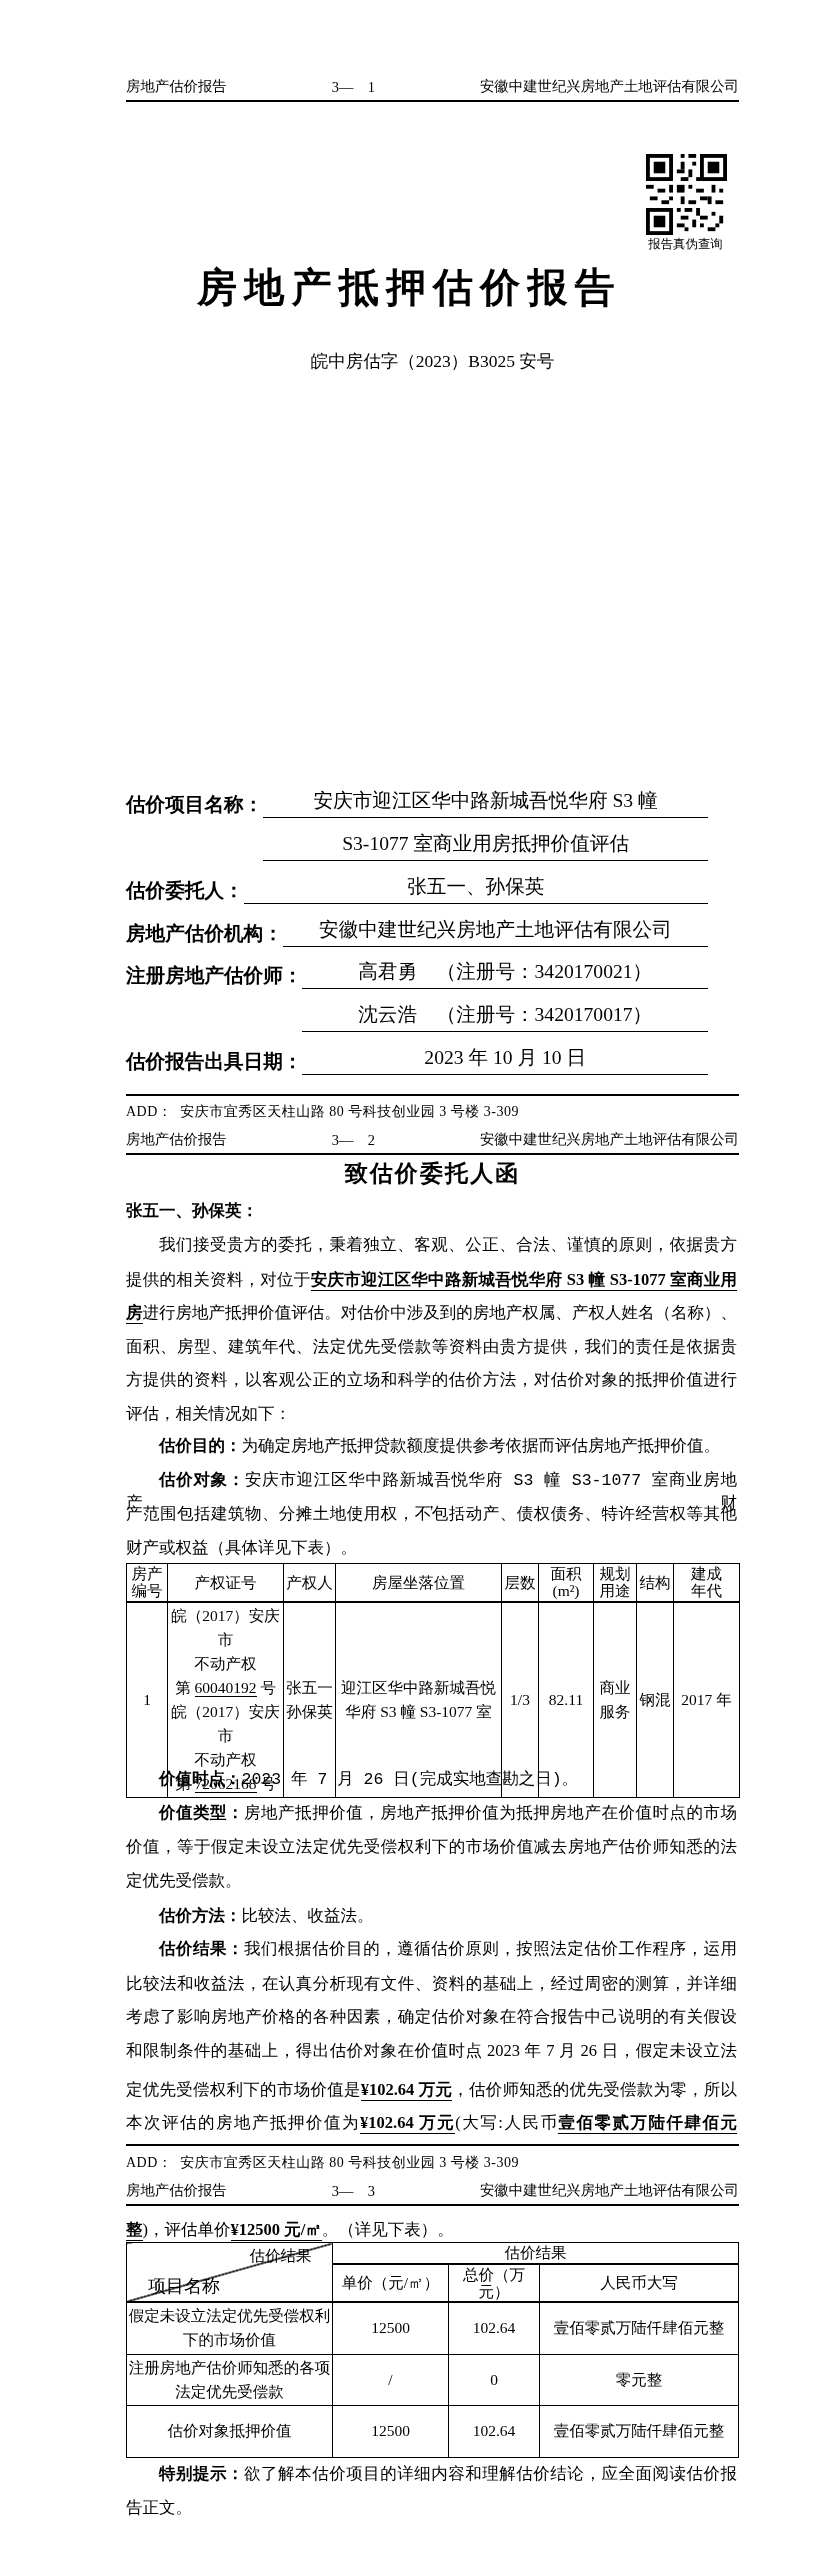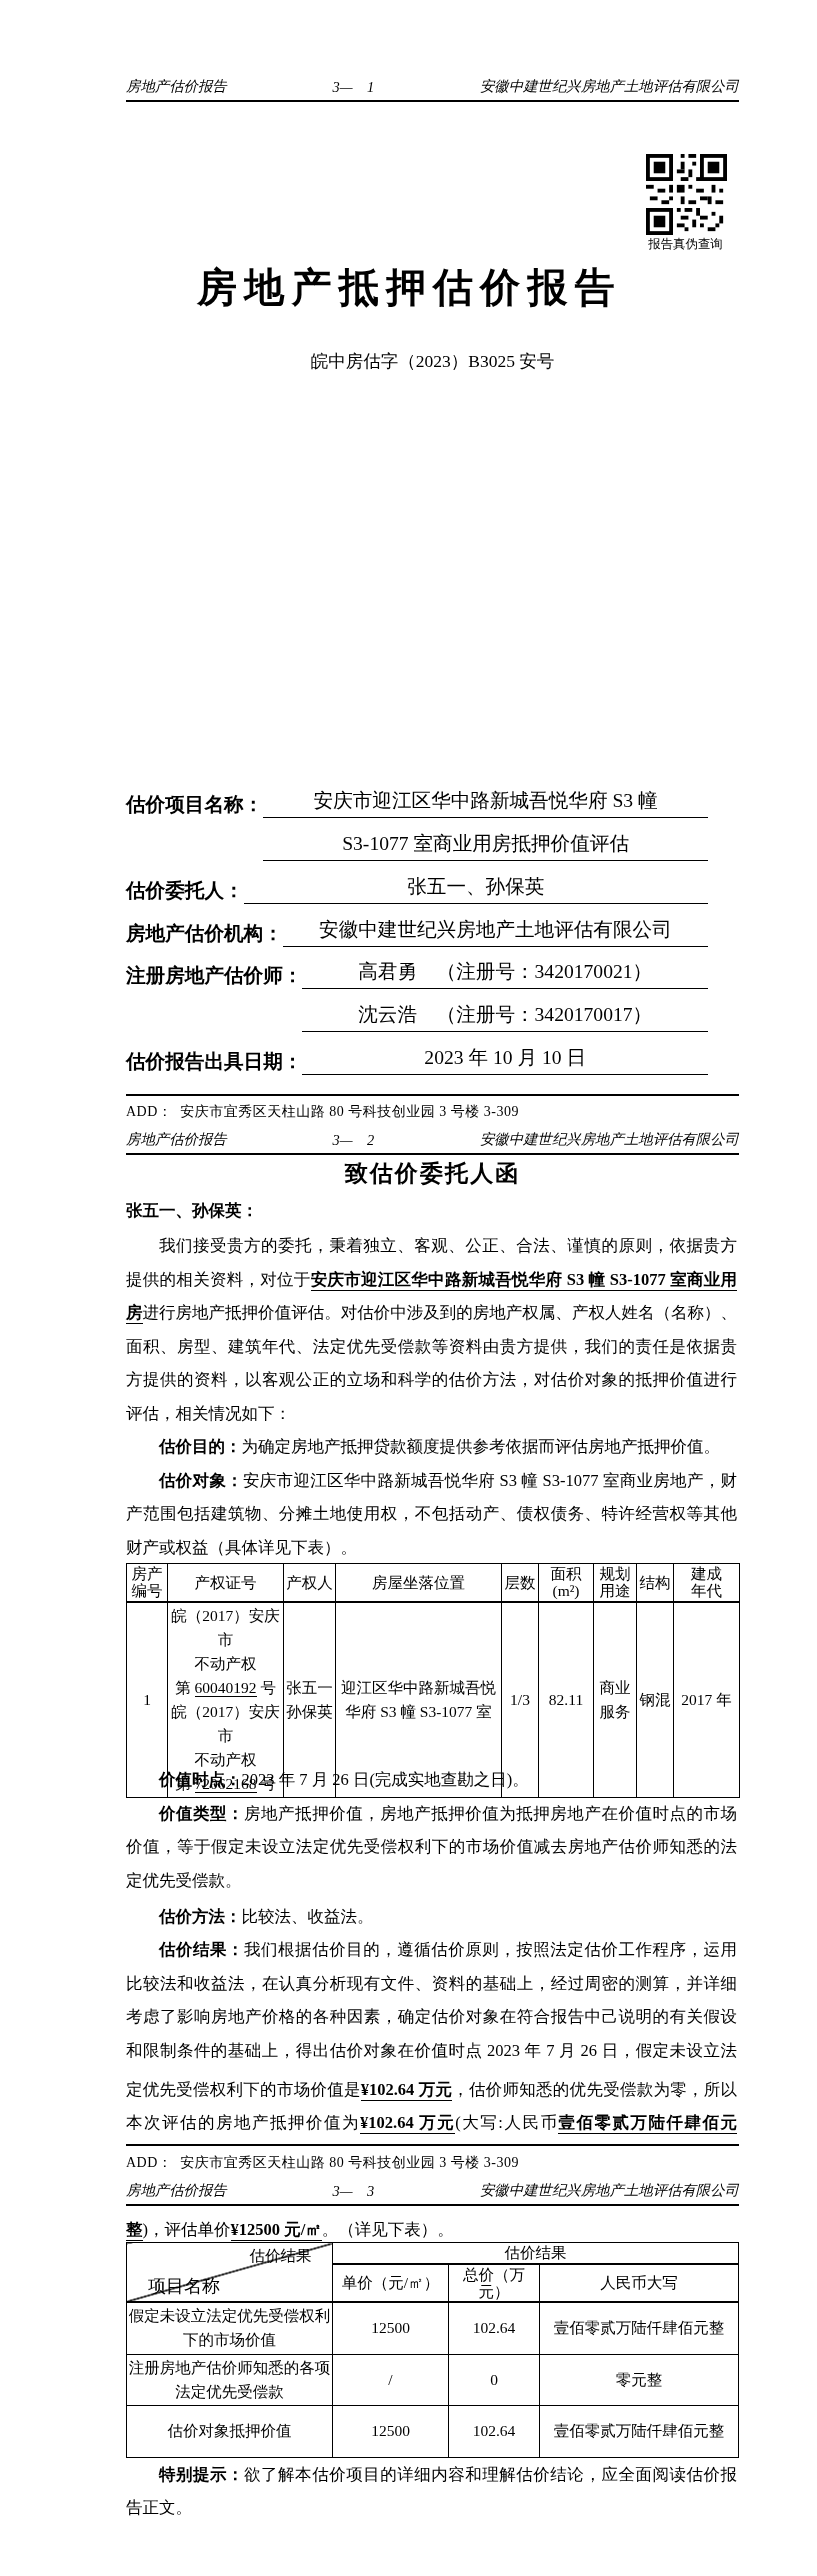--- a/index.html
+++ b/index.html
@@ -1,38 +1,38 @@
 <!DOCTYPE html>
 <html style="font-size:8.2px"><head>
 <meta charset="utf-8">
 <style>
   html,body{margin:0;padding:0;background:#ffffff;}
   .page{position:relative;width:818px;height:3304px;background:#fff;overflow:hidden;
         font-family:"Liberation Serif","DejaVu Serif",serif;color:#000;}
   .hdr{position:absolute;left:126px;width:613px;display:flex;justify-content:space-between;
        align-items:flex-end;font-size:14.4px;border-bottom:2.1px solid #000;padding-bottom:4.1px;height:18.5px;}
-  .hdr span{white-space:pre;font-style:italic;}
+  .hdr span{white-space:pre;}
   .rule{position:absolute;left:126px;width:613px;height:0;border-top:2.1px solid #000;}
   .addr{position:absolute;left:126px;font-size:14px;white-space:pre;letter-spacing:0.5px;text-align:center;}
   .doctitle{position:absolute;left:98px;width:623px;text-align:center;font-size:40px;
             font-weight:bold;letter-spacing:7.2px;white-space:pre;}
   .docno{position:absolute;left:126px;width:613px;text-align:center;font-size:17.5px;white-space:pre;}
   .qr{position:absolute;width:81px;height:81px;}
   .qrcap{position:absolute;font-size:12.4px;text-align:center;white-space:pre;}
   .crow{position:absolute;left:126px;width:582px;display:flex;align-items:flex-end;font-size:19.6px;}
   .crow .lab{font-weight:bold;white-space:pre;flex:none;}
   .crow .lab.ghost{visibility:hidden;}
   .crow .val{flex:1 1 auto;text-align:center;border-bottom:1.5px solid #000;padding-bottom:3.1px;white-space:pre;}
   .lettitle{position:absolute;left:126px;width:613px;text-align:center;font-size:23px;
             font-weight:bold;letter-spacing:2.1px;}
   .salut{position:absolute;left:126px;font-size:16.5px;font-weight:bold;}
   .bl{position:absolute;left:126px;width:611px;font-size:16.5px;line-height:23px;
       text-align:justify;text-align-last:justify;}
   .bl.end{text-align-last:left;}
-  .bl.ind{text-indent:33px;}
+  .bl.ind{text-indent:33px;font-family:Liberation Mono, monospace;}
   .b{font-weight:bold;}
   .u{border-bottom:1.5px solid #000;padding-bottom:0.5px;margin-top:8px;}
   table.t{position:absolute;left:126px;width:613px;border-collapse:collapse;table-layout:fixed;
           border:1.5px solid #000;}
   .t th,.t td{border:1px solid #000;font-size:15.5px;font-weight:normal;text-align:center;
               vertical-align:middle;white-space:pre-line;padding:1px;}
   .t thead th{line-height:1.12;border-bottom:2.1px solid #000;}
   .t tbody td{line-height:1.55;}
   .t2h th{line-height:1.1;}
   .corner{position:relative;padding:0;

